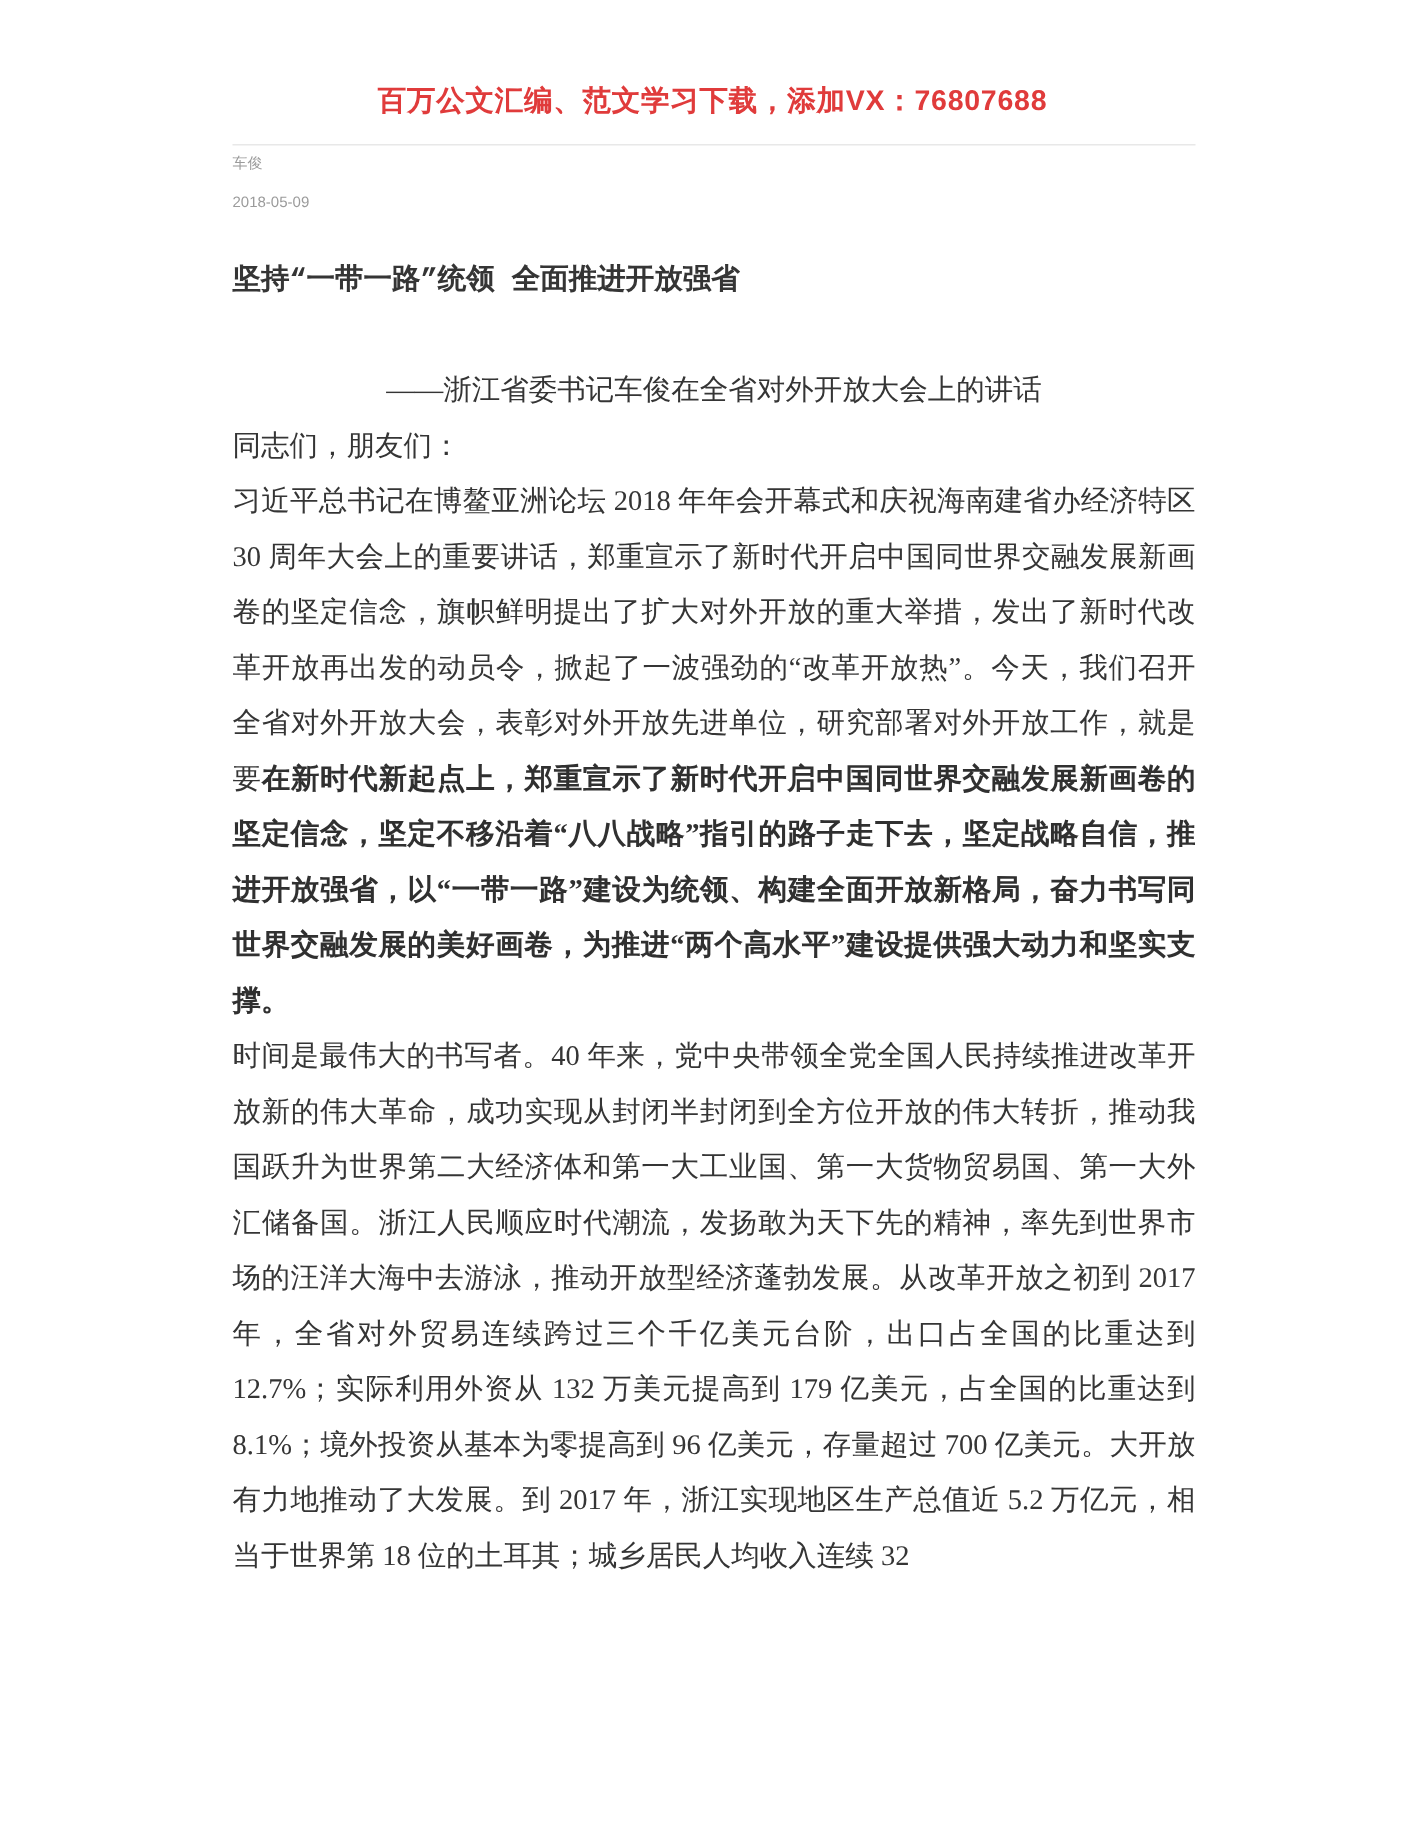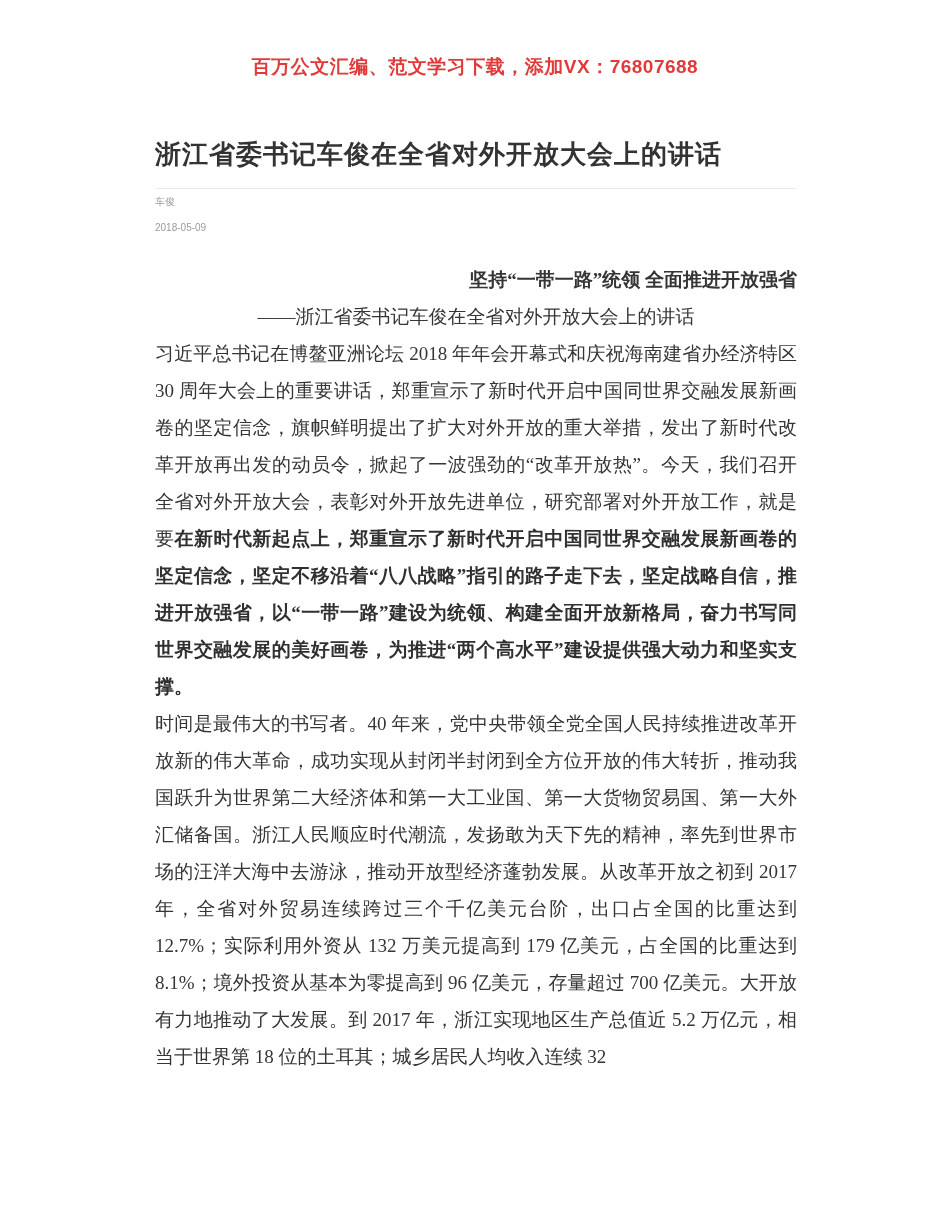--- a/index.html
+++ b/index.html
@@ -46,60 +46,62 @@
     color: #9b9b9b;
   }
   .speech {
     margin-top: 20px;
     font-family: "Liberation Serif", "DejaVu Serif", serif;
     font-size: 19px;
     line-height: 37px;
     color: #353535;
   }
   .speech-title {
-    text-align: right;
+    text-align: left;
     font-size: 19px;
     font-weight: 700;
+    font-family: Liberation Mono, monospace;
   }
   .speech-subtitle,
   .speech-date {
     text-align: center;
     font-weight: 400;
+    margin-top: 36px;
   }
   .para {
     text-align: justify;
     text-justify: inter-ideograph;
   }
   .para strong { font-weight: 700; color: #303030; }
 </style>
 </head>
 <body>
 
 <div class="page">
 
   <div class="notice">百万公文汇编、范文学习下载，添加VX：76807688</div>
 
   <div class="article">
 
-    <h1 class="title">浙江省委书记车俊在全省对外开放大会上的讲话</h1>
 
     <hr class="divider">
 
     <div class="meta">
       <div class="author">车俊</div>
       <div class="date">2018-05-09</div>
     </div>
 
     <div class="speech">
 
       <h2 class="speech-title">坚持“一带一路”统领 全面推进开放强省</h2>
 
       <div class="speech-subtitle">——浙江省委书记车俊在全省对外开放大会上的讲话</div>
 
 
+      <p class="para">同志们，朋友们：</p>
 
       <p class="para"><span>习近平总书记在博鳌亚洲论坛 2018 年年会开幕式和庆祝海南建省办经济特区 30 周年大会上的重要讲话，郑重宣示了新时代开启中国同世界交融发展新画卷的坚定信念，旗帜鲜明提出了扩大对外开放的重大举措，发出了新时代改革开放再出发的动员令，掀起了一波强劲的“改革开放热”。今天，我们召开全省对外开放大会，表彰对外开放先进单位，研究部署对外开放工作，就是要</span><strong>在新时代新起点上，郑重宣示了新时代开启中国同世界交融发展新画卷的坚定信念，坚定不移沿着“八八战略”指引的路子走下去，坚定战略自信，推进开放强省，以“一带一路”建设为统领、构建全面开放新格局，奋力书写同世界交融发展的美好画卷，为推进“两个高水平”建设提供强大动力和坚实支撑。</strong></p>
 
       <p class="para">时间是最伟大的书写者。40 年来，党中央带领全党全国人民持续推进改革开放新的伟大革命，成功实现从封闭半封闭到全方位开放的伟大转折，推动我国跃升为世界第二大经济体和第一大工业国、第一大货物贸易国、第一大外汇储备国。浙江人民顺应时代潮流，发扬敢为天下先的精神，率先到世界市场的汪洋大海中去游泳，推动开放型经济蓬勃发展。从改革开放之初到 2017 年，全省对外贸易连续跨过三个千亿美元台阶，出口占全国的比重达到 12.7%；实际利用外资从 132 万美元提高到 179 亿美元，占全国的比重达到 8.1%；境外投资从基本为零提高到 96 亿美元，存量超过 700 亿美元。大开放有力地推动了大发展。到 2017 年，浙江实现地区生产总值近 5.2 万亿元，相当于世界第 18 位的土耳其；城乡居民人均收入连续 32</p>
 
     </div>
   </div>
 </div>
 
 </body></html>

